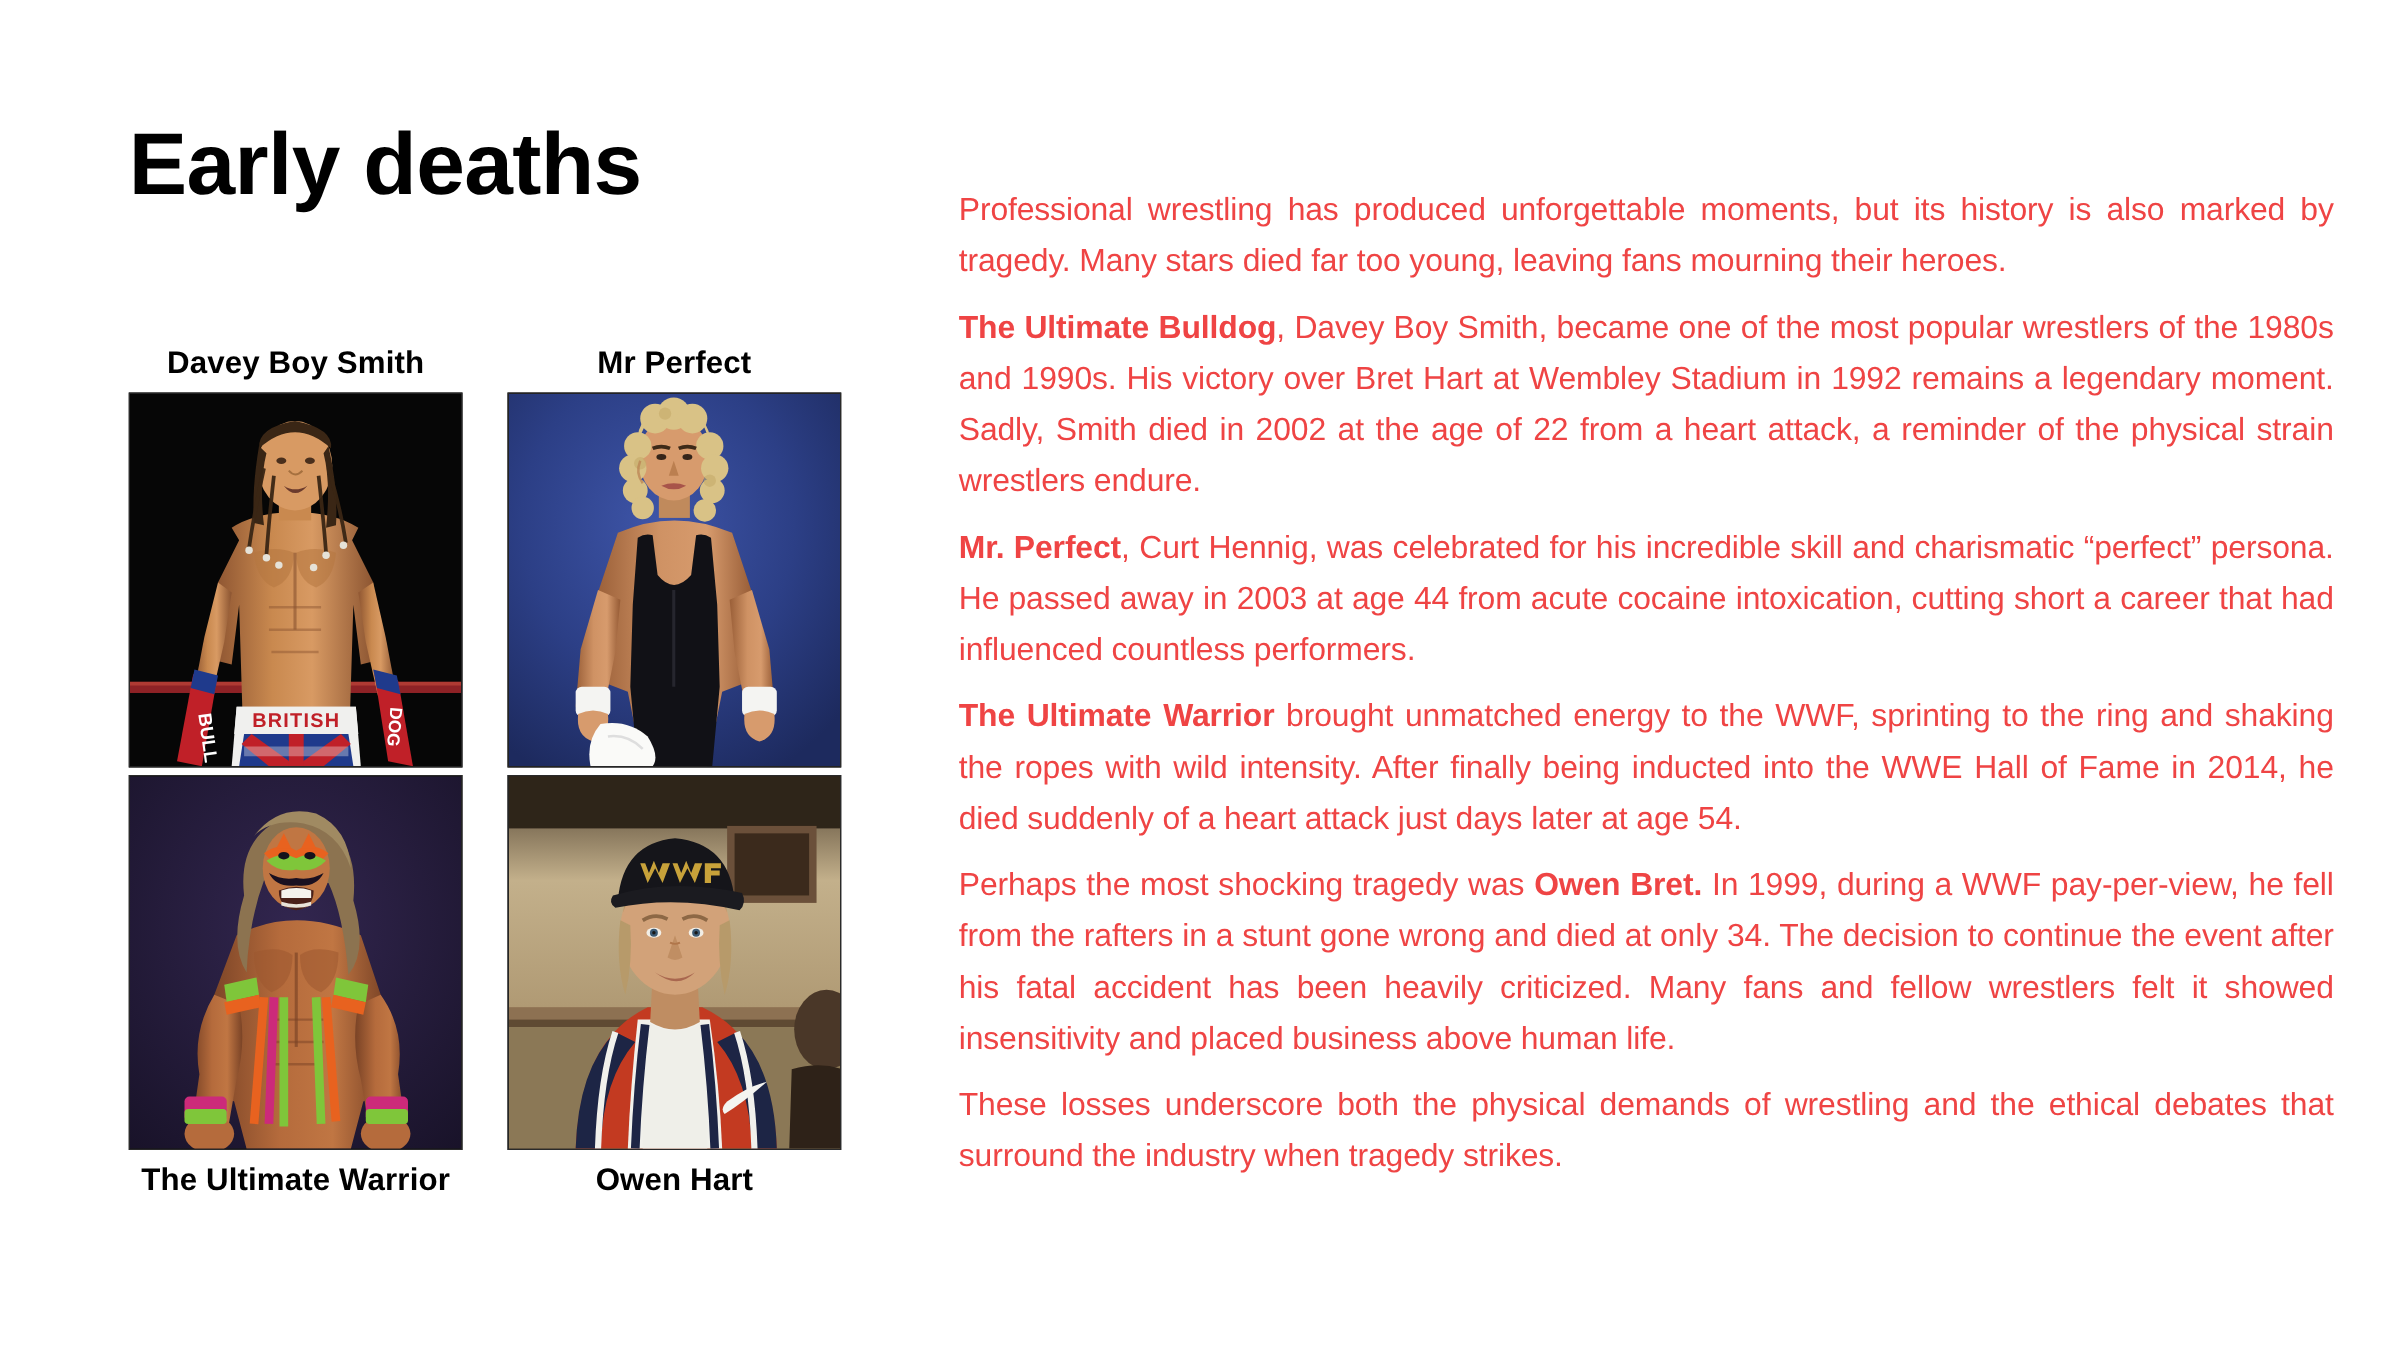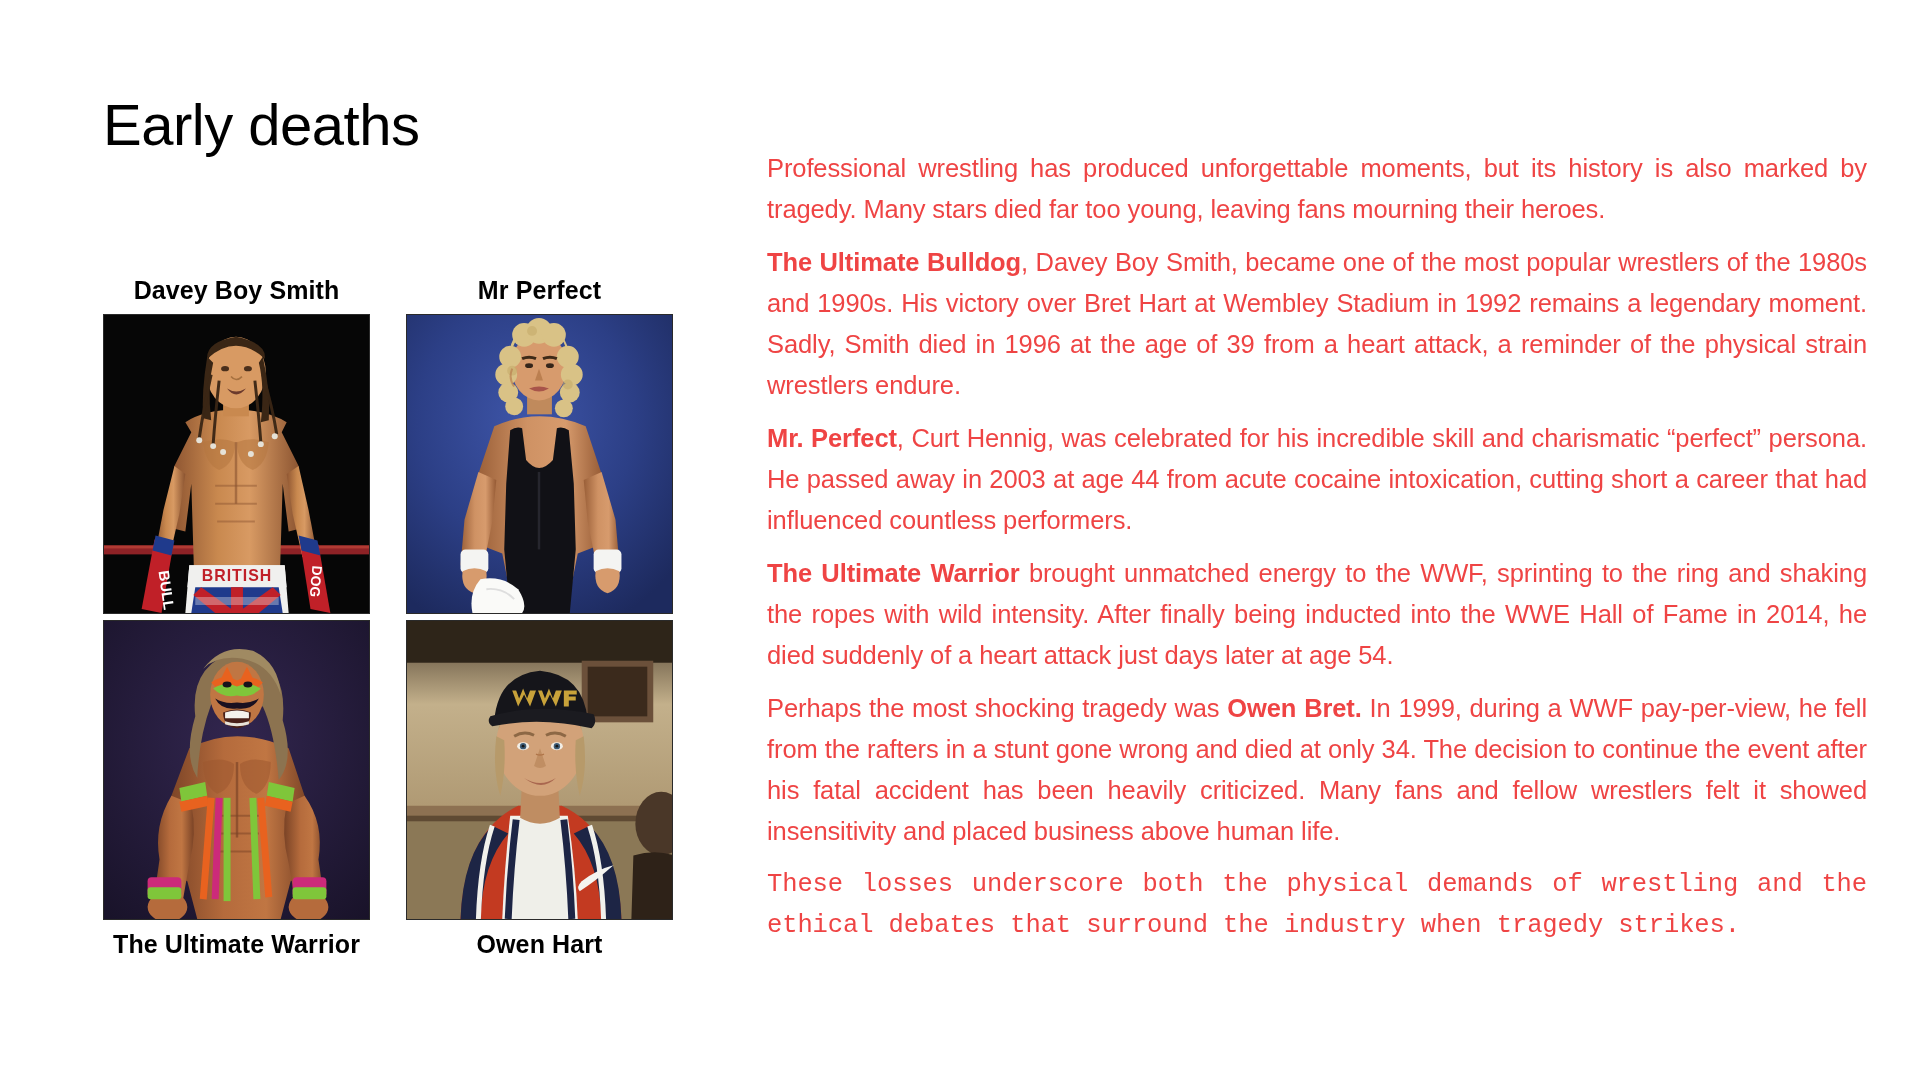--- a/index.html
+++ b/index.html
@@ -22,23 +22,23 @@
   
   .left-col {
     position: absolute;
     left: 103px;
     top: 96px;
     width: 570px;
   }
 
   .slide-title {
     font-family: "Liberation Sans", sans-serif;
-    font-size: 58px;
+    font-size: 70px;
     line-height: 1.0;
-    font-weight: 400;
+    font-weight: 700;
     letter-spacing: -0.5px;
     color: #000000;
     white-space: nowrap;
   }
 
   .photo-grid {
     position: absolute;
     left: 103px;
     top: 272px;
     width: 570px;
@@ -92,21 +92,21 @@
   .body-col p {
     font-family: "Liberation Sans", sans-serif;
     font-size: 25.5px;
     line-height: 1.62;
     color: #ef4444;
     text-align: justify;
     text-justify: inter-word;
     margin-bottom: 11px;
     letter-spacing: -0.1px;
   }
-  .body-col p:last-child { margin-bottom: 16px; font-family: Liberation Mono, monospace; }
+  .body-col p:last-child { margin-bottom: 16px; }
   .body-col b { font-weight: 700; }
 </style>
 </head>
 <body>
 
 <div class="slide">
 
   <div class="left-col">
     <div class="slide-title">Early deaths</div>
   </div>
@@ -420,21 +420,21 @@
     </div>
   </div>
 
   <div class="body-col">
 
     <p>
       <span>Professional wrestling has produced unforgettable moments, but its history is also marked by tragedy. Many stars died far too young, leaving fans mourning their heroes.</span>
     </p>
 
     <p>
-      <b>The Ultimate Bulldog</b><span>, Davey Boy Smith, became one of the most popular wrestlers of the 1980s and 1990s. His victory over Bret Hart at Wembley Stadium in 1992 remains a legendary moment. Sadly, Smith died in 1996 at the age of 39 from a heart attack, a reminder of the physical strain wrestlers endure.</span>
+      <b>The Ultimate Bulldog</b><span>, Davey Boy Smith, became one of the most popular wrestlers of the 1980s and 1990s. His victory over Bret Hart at Wembley Stadium in 1992 remains a legendary moment. Sadly, Smith died in 2002 at the age of 22 from a heart attack, a reminder of the physical strain wrestlers endure.</span>
     </p>
 
     <p>
       <b>Mr. Perfect</b><span>, Curt Hennig, was celebrated for his incredible skill and charismatic “perfect” persona. He passed away in 2003 at age 44 from acute cocaine intoxication, cutting short a career that had influenced countless performers.</span>
     </p>
 
     <p>
       <b>The Ultimate Warrior</b><span> brought unmatched energy to the WWF, sprinting to the ring and shaking the ropes with wild intensity. After finally being inducted into the WWE Hall of Fame in 2014, he died suddenly of a heart attack just days later at age 54.</span>
     </p>
 

